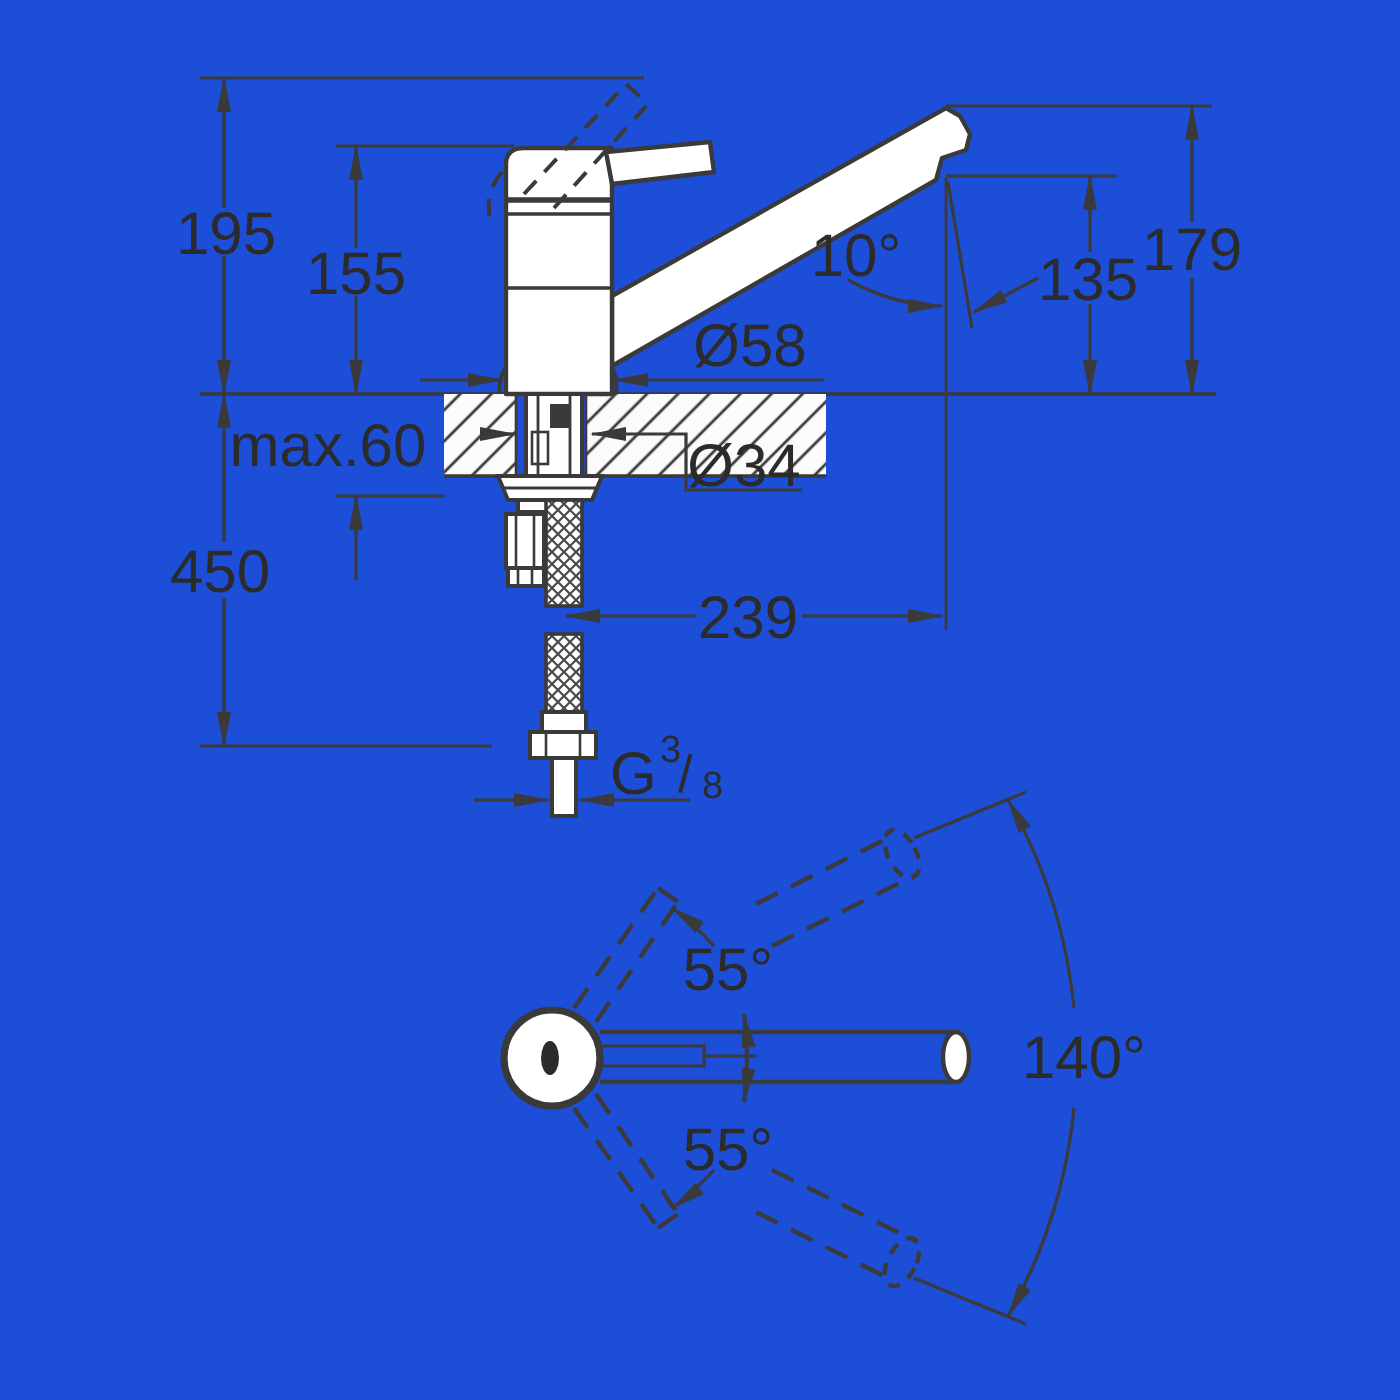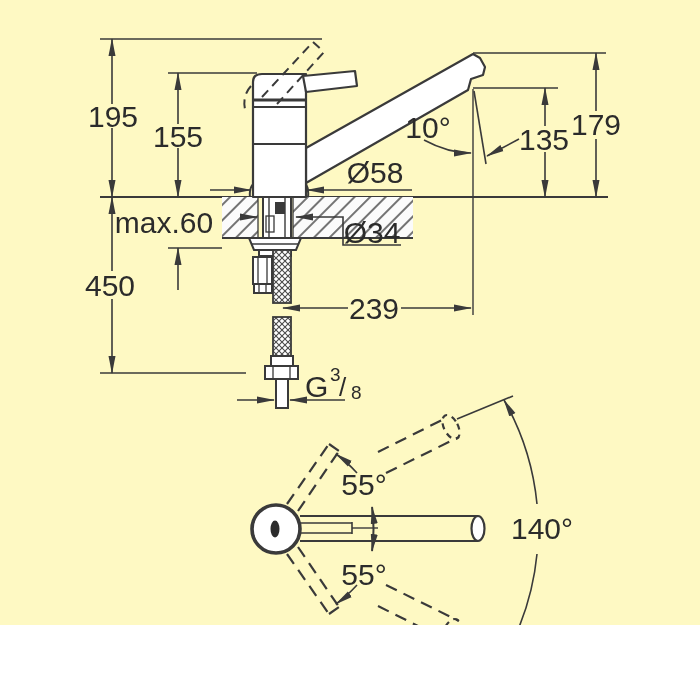--- a/index.html
+++ b/index.html
@@ -1,18 +1,18 @@
 <!DOCTYPE html>
 <html><head>
 <meta charset="utf-8">
 <style>
   html,body{margin:0;padding:0;background:#ffffff;}
   #stage{
-    width:700px;height:625px;position:relative;overflow:hidden;
-    background:#fef9c3;
+    width:700px;height:700px;position:relative;overflow:hidden;
+    background:#1d4ed8;
     font-family:"Liberation Sans","DejaVu Sans",sans-serif;
     text-decoration:underline;
   }
   svg{display:block;}
   text{
     font-family:"Liberation Sans","DejaVu Sans",sans-serif;
     fill:#2b2b2b;
   }
   .dim-text{font-size:30px;}
   .dim-text-small{font-size:19px;}

